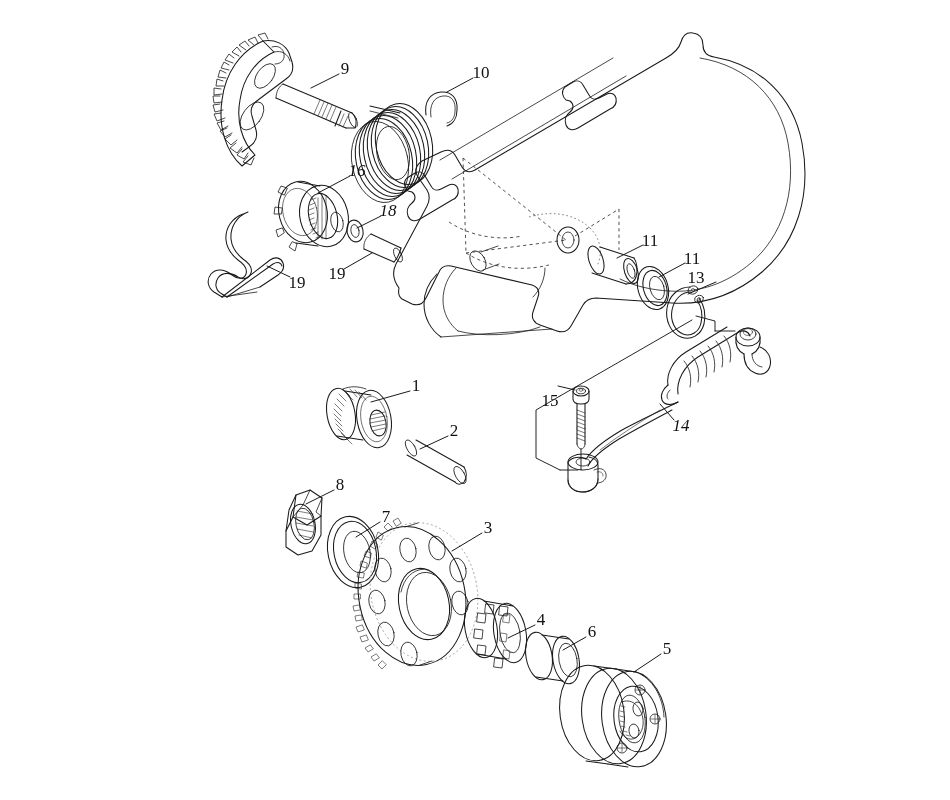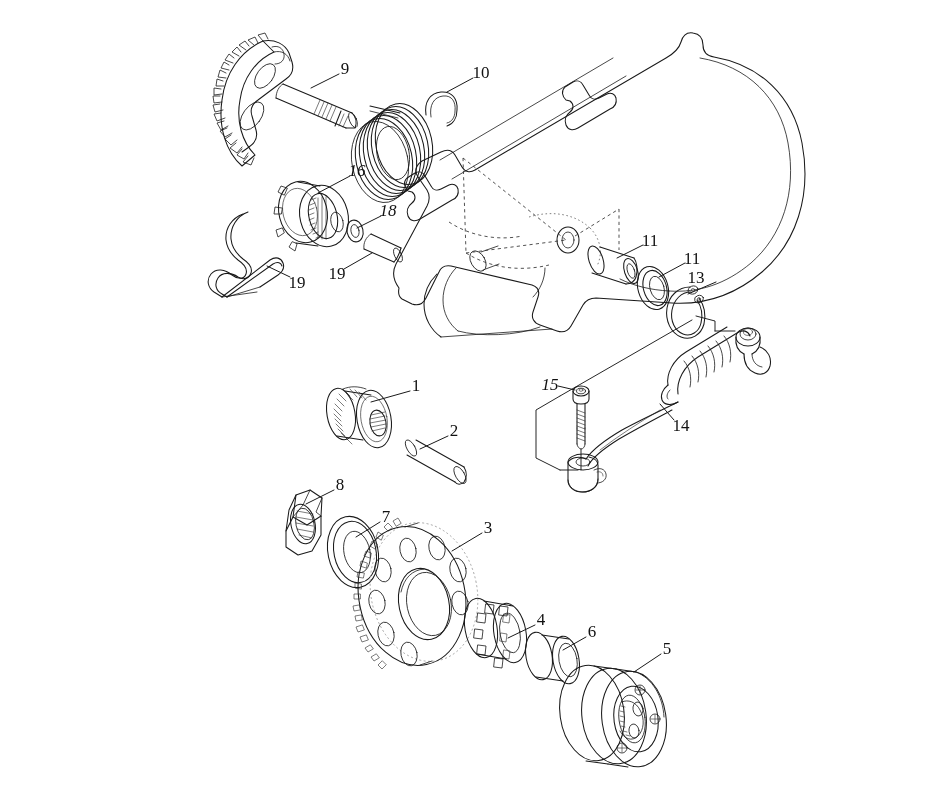--- a/index.html
+++ b/index.html
@@ -631,20 +631,20 @@
   <div class="callout-label" style="left:541px; top:619px;">4</div>
   <div class="callout-label" style="left:667px; top:648px;">5</div>
   <div class="callout-label" style="left:592px; top:631px;">6</div>
   <div class="callout-label" style="left:386px; top:516px;">7</div>
   <div class="callout-label" style="left:340px; top:484px;">8</div>
   <div class="callout-label" style="left:345px; top:68px;">9</div>
   <div class="callout-label" style="left:481px; top:72px;">10</div>
   <div class="callout-label" style="left:650px; top:240px;">11</div>
   <div class="callout-label" style="left:692px; top:258px;">11</div>
   <div class="callout-label" style="left:696px; top:277px;">13</div>
-  <div class="callout-label" style="left:681px; top:425px;">14</div>
-  <div class="callout-label" style="left:550px; top:384px;font-style:italic;">15</div>
+  <div class="callout-label" style="left:681px; top:425px;font-style:italic;">14</div>
+  <div class="callout-label" style="left:550px; top:400px;">15</div>
   <div class="callout-label" style="left:357px; top:170px;font-style:italic;">16</div>
   <div class="callout-label" style="left:297px; top:282px;">19</div>
   <div class="callout-label" style="left:388px; top:210px;font-style:italic;">18</div>
   <div class="callout-label" style="left:337px; top:273px;font-family:Liberation Serif, serif;">19</div>
 
 </div>
 
 </body></html>

